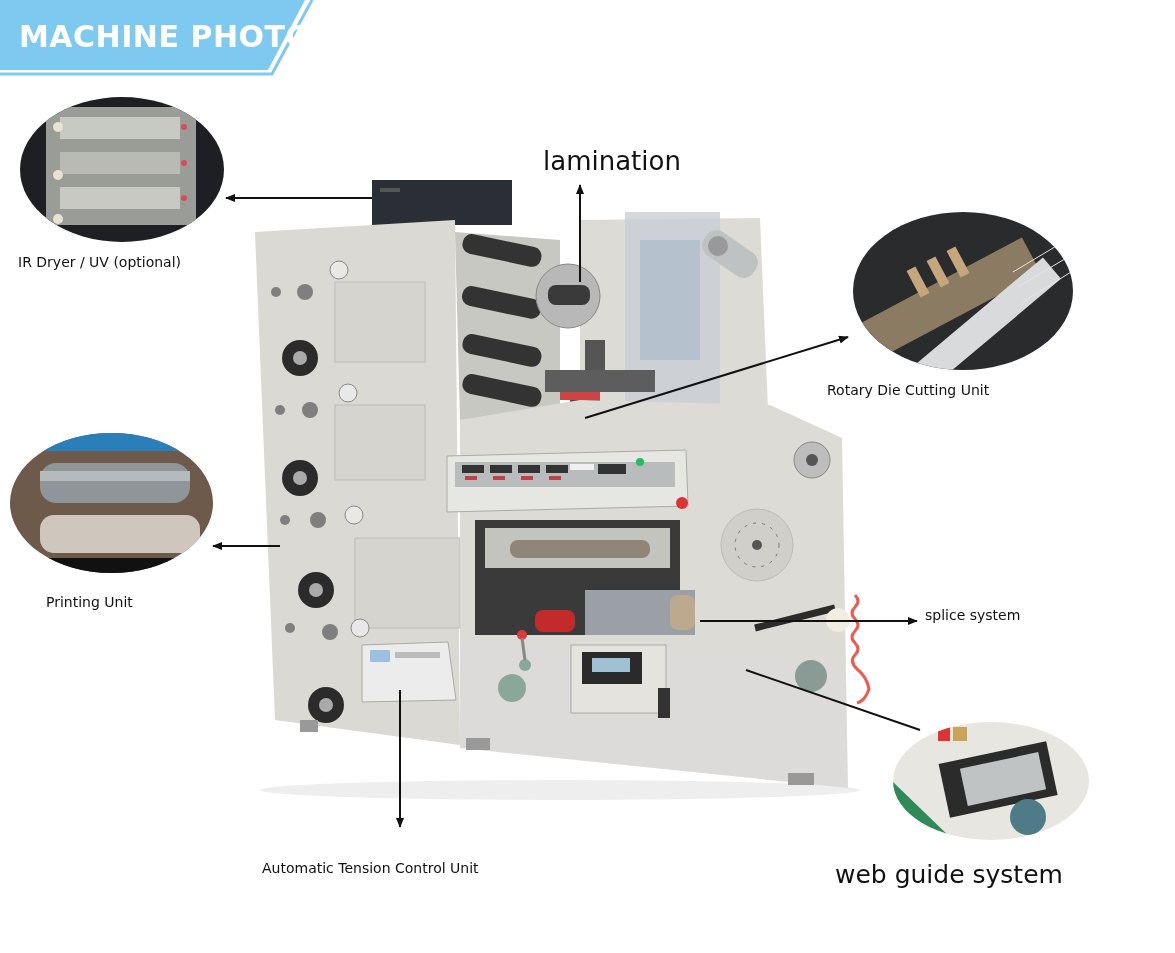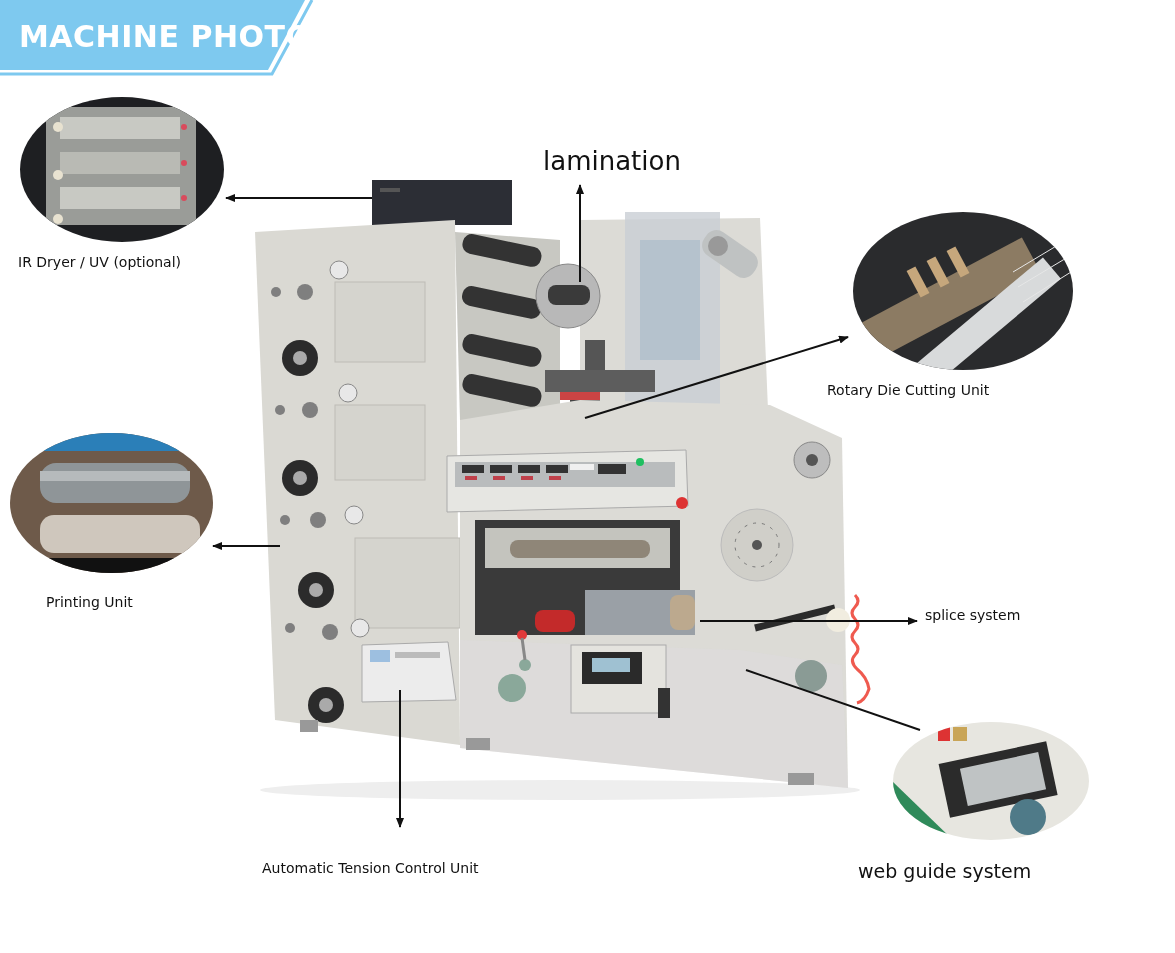--- a/index.html
+++ b/index.html
@@ -5,21 +5,21 @@
     html, body { margin: 0; padding: 0; background: #ffffff; }
     body { width: 1175px; height: 953px; position: relative; overflow: hidden;
            font-family: "Liberation Sans", "DejaVu Sans", sans-serif; }
     .banner { position: absolute; left: 0; top: 0; width: 330px; height: 78px; }
     .banner-text { position: absolute; left: 19px; top: 19px; font-size: 30px; font-weight: bold;
                    color: #ffffff; letter-spacing: 0.5px; font-family: "DejaVu Sans", sans-serif; }
     .label { position: absolute; color: #111111; white-space: nowrap;
              font-family: "DejaVu Sans", sans-serif; }
     .lbl-sm { font-size: 14px; }
     .lbl-md { font-size: 26px; margin-left: 32px; }
-    .lbl-lg { font-size: 19px; margin-left: 23px; }
+    .lbl-lg { font-size: 25px; }
     .inset { position: absolute; border-radius: 50%; overflow: hidden; }
     .arrows { position: absolute; left: 0; top: 0; width: 1175px; height: 953px; pointer-events: none; }
     .machine { position: absolute; left: 0; top: 0; width: 1175px; height: 953px; }
   </style>
 </head>
 <body>
 
 <div class="banner">
   <svg width="330" height="78" viewBox="0 0 330 78">
     <polygon points="0,0 305,0 268,70 0,70" fill="#7ec9ef"></polygon>

